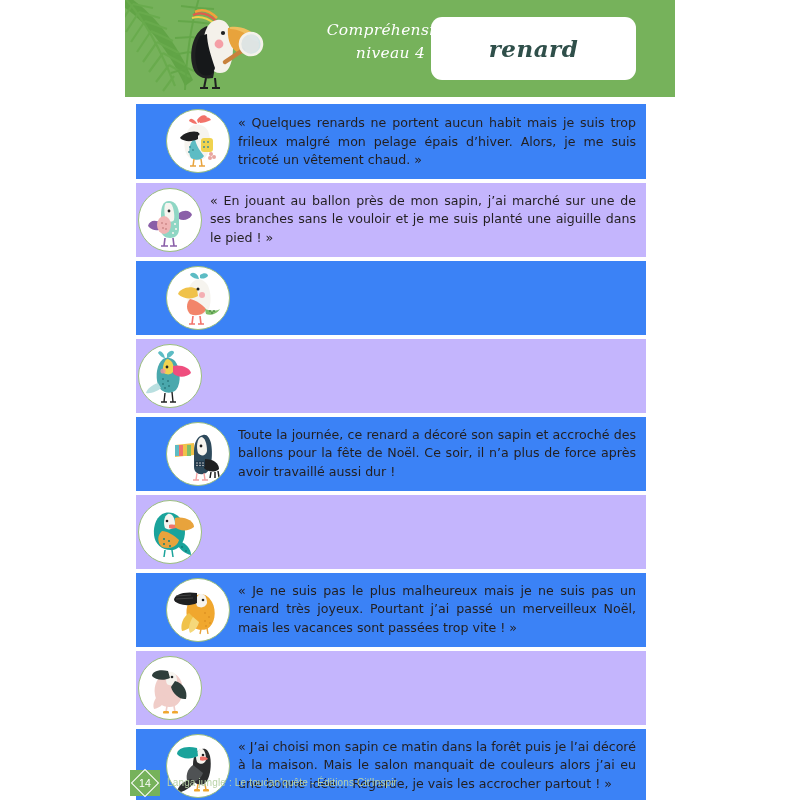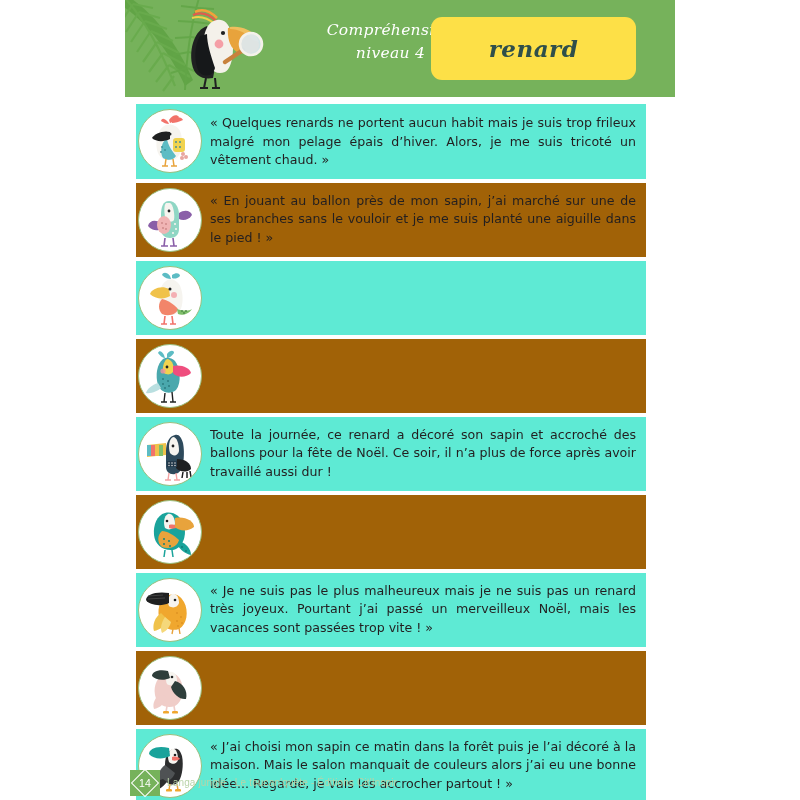--- a/index.html
+++ b/index.html
@@ -57,21 +57,21 @@
     font-size: 15.5px;
     line-height: 23px;
     letter-spacing: 0.3px;
   }
   #word-box {
     position: absolute;
     left: 306px;
     top: 17px;
     width: 205px;
     height: 63px;
-    background: #fde047;
+    background: #ffffff;
     border-radius: 11px;
     display: flex;
     align-items: center;
     justify-content: center;
   }
   #word-box-label {
     font-family: "DejaVu Serif", serif;
     font-style: italic;
     font-weight: bold;
     font-size: 23px;
@@ -88,22 +88,22 @@
   .row {
     position: relative;
     display: flex;
     align-items: flex-start;
     width: 510px;
     margin: 0 0 4px 11px;
     min-height: 64px;
     padding: 5px 0 5px 0;
     box-sizing: border-box;
   }
-  .row.shade { background: #5eead4; }
-  .row.plain { background: #a16207; }
+  .row.shade { background: #3b82f6; padding-left: 28px; }
+  .row.plain { background: #c4b5fd; }
 
   .avatar {
     flex: 0 0 auto;
     width: 62px;
     height: 62px;
     margin: 0 6px 0 2px;
     border-radius: 50%;
     border: 1.3px solid #9cbf7f;
     background: #ffffff;
     overflow: hidden;

